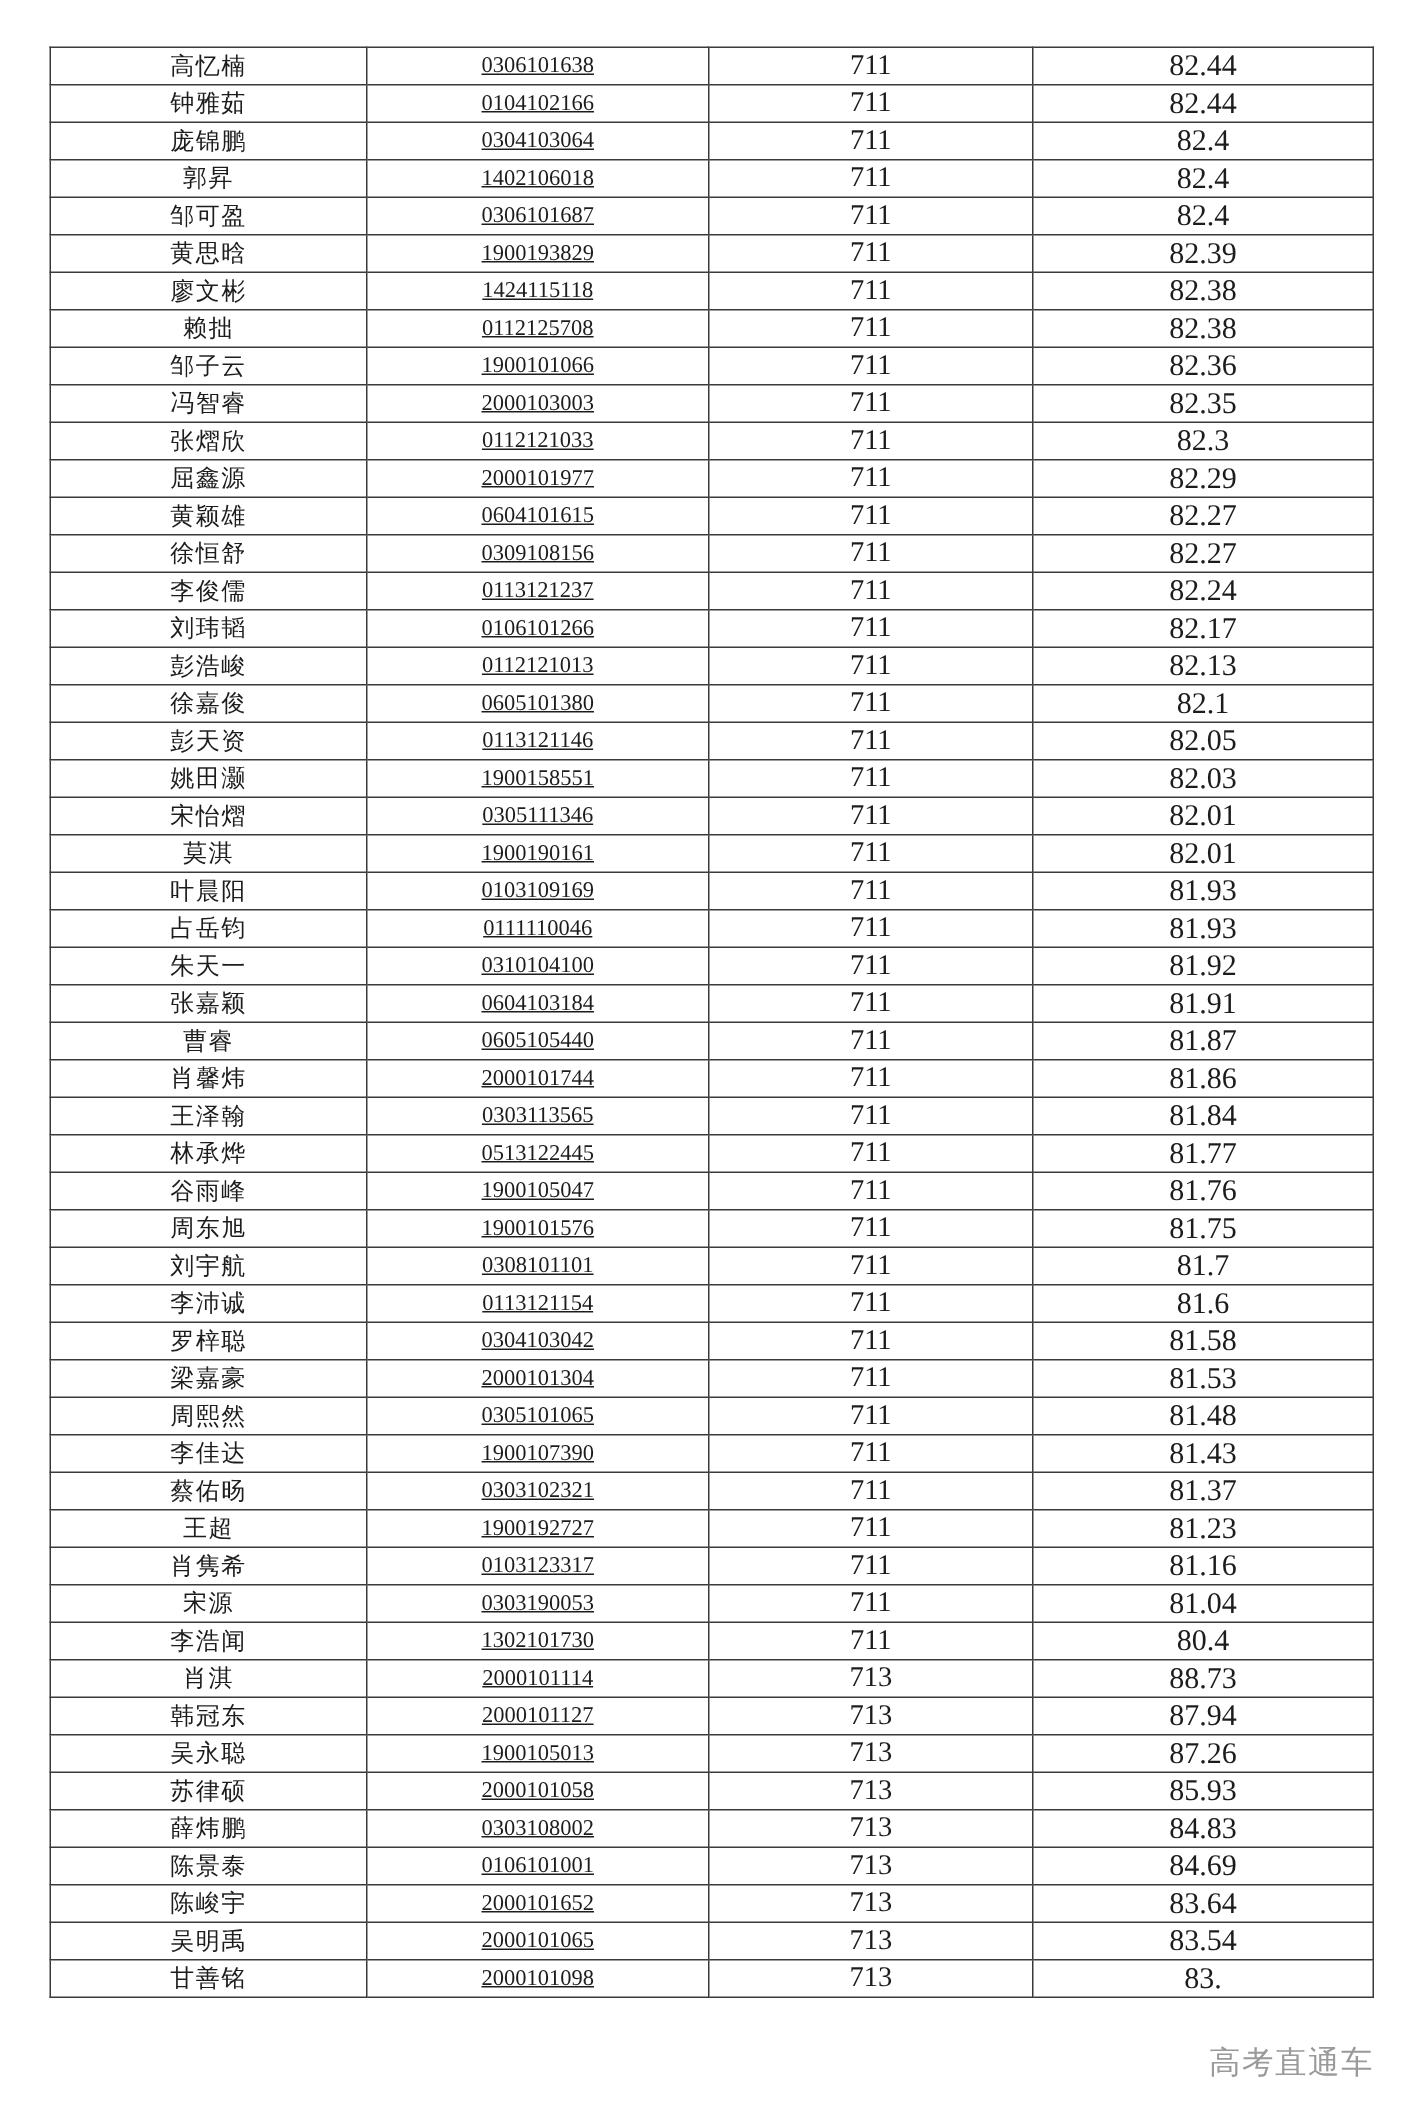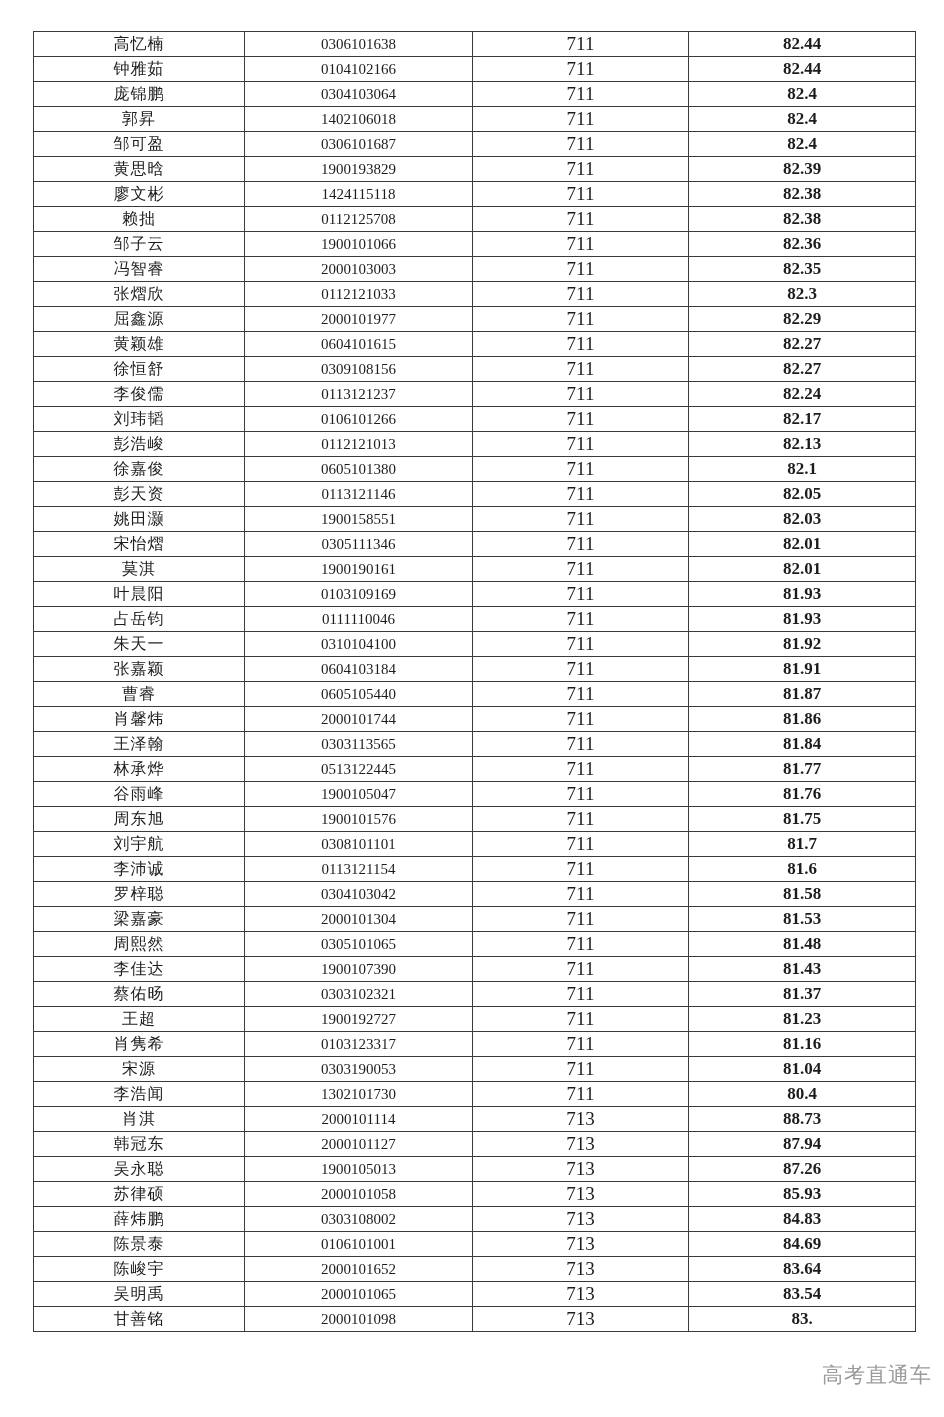--- a/index.html
+++ b/index.html
@@ -27,26 +27,26 @@
     border: 1px solid #3a3a3a;
     height: 24px;
     padding: 0;
     text-align: center;
     vertical-align: middle;
     color: #1c1c1c;
     white-space: nowrap;
     overflow: hidden;
   }
   td.col-name  { width: 210px; font-size: 16px; letter-spacing: 1px; margin-top: 27px; }
-  td.col-id    { width: 227px; font-size: 15px; }
+  td.col-id    { width: 227px; font-size: 15px; text-decoration: underline; }
   td.col-code  { width: 215px; font-size: 19px; }
-  td.col-score { width: 226px; font-size: 17px; font-weight: bold; }
+  td.col-score { width: 226px; font-size: 20px; }
   .watermark {
     position: absolute;
-    right: 12px;
+    right: 28px;
     bottom: 28px;
     font-size: 21px;
     color: #9a9a9a;
     letter-spacing: 1px;
     font-family: "Liberation Serif", "DejaVu Serif", serif;
   }
 </style>
 </head>
 <body>
 

